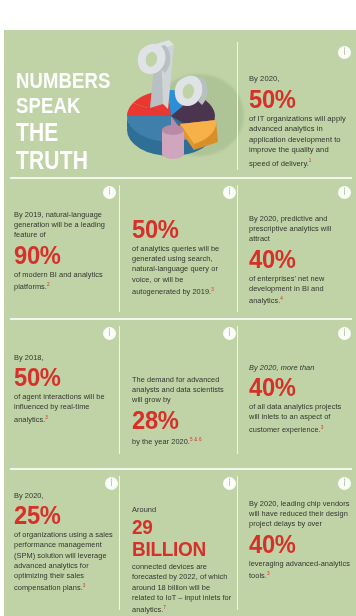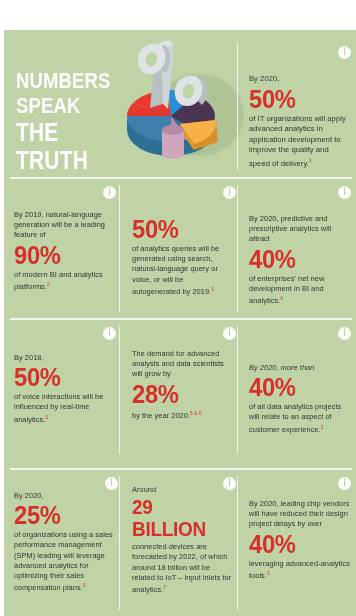--- a/index.html
+++ b/index.html
@@ -199,65 +199,65 @@
     <div class="vrule" style="left:115px;top:296px;height:128px;"></div>
     <div class="vrule" style="left:233px;top:296px;height:128px;"></div>
 
     <div class="panel" style="left:10px;top:297px;width:98px;">
       <span class="info" style="right:-4px;top:0;left:auto;"></span>
       <div class="ptext" style="margin-top:26px;">
         <span>By 2018,</span>
       </div>
       <span class="big">50%</span>
       <div class="ptext">
-        <span>of voice interactions will be influenced by real-time analytics.</span><span class="sup">3</span>
+        <span>of agent interactions will be influenced by real-time analytics.</span><span class="sup">3</span>
       </div>
     </div>
 
     <div class="panel" style="left:128px;top:297px;width:100px;">
       <span class="info" style="right:-4px;top:0;left:auto;"></span>
-      <div class="ptext" style="margin-top:22px;">
+      <div class="ptext" style="margin-top:48px;">
         <span>The demand for advanced analysts and data scientists will grow by</span>
       </div>
       <span class="big">28%</span>
       <div class="ptext">
         <span>by the year 2020.</span><span class="sup">5 &amp; 6</span>
       </div>
     </div>
 
     <div class="panel" style="left:245px;top:297px;width:102px;">
       <span class="info" style="right:0;top:0;left:auto;"></span>
       <div class="ptext" style="margin-top:36px;font-style:italic;">
         <span>By 2020, more than</span>
       </div>
       <span class="big">40%</span>
       <div class="ptext">
-        <span>of all data analytics projects will relate to an aspect of customer experience.</span><span class="sup">3</span>
+        <span>of all data analytics projects will inlets to an aspect of customer experience.</span><span class="sup">3</span>
       </div>
     </div>
 
     <div class="hrule" style="top:438px;"></div>
 
     <div class="vrule" style="left:115px;top:446px;height:134px;"></div>
     <div class="vrule" style="left:233px;top:446px;height:134px;"></div>
 
     <div class="panel" style="left:10px;top:447px;width:100px;">
       <span class="info" style="right:-4px;top:0;left:auto;"></span>
       <div class="ptext" style="margin-top:14px;">
         <span>By 2020,</span>
       </div>
       <span class="big">25%</span>
       <div class="ptext">
-        <span>of organizations using a sales performance management (SPM) leading will leverage advanced analytics for optimizing their sales compensation plans.</span><span class="sup">3</span>
+        <span>of organizations using a sales performance management (SPM) solution will leverage advanced analytics for optimizing their sales compensation plans.</span><span class="sup">3</span>
       </div>
     </div>
 
     <div class="panel" style="left:128px;top:447px;width:100px;">
       <span class="info" style="right:-4px;top:0;left:auto;"></span>
-      <div class="ptext" style="margin-top:8px;">
+      <div class="ptext" style="margin-top:28px;">
         <span>Around</span>
       </div>
       <span class="big sm">29 BILLION</span>
       <div class="ptext">
         <span>connected devices are forecasted by 2022, of which around 18 billion will be related to IoT – input inlets for analytics.</span><span class="sup">7</span>
       </div>
     </div>
 
     <div class="panel" style="left:245px;top:447px;width:102px;">
       <span class="info" style="right:0;top:0;left:auto;"></span>

